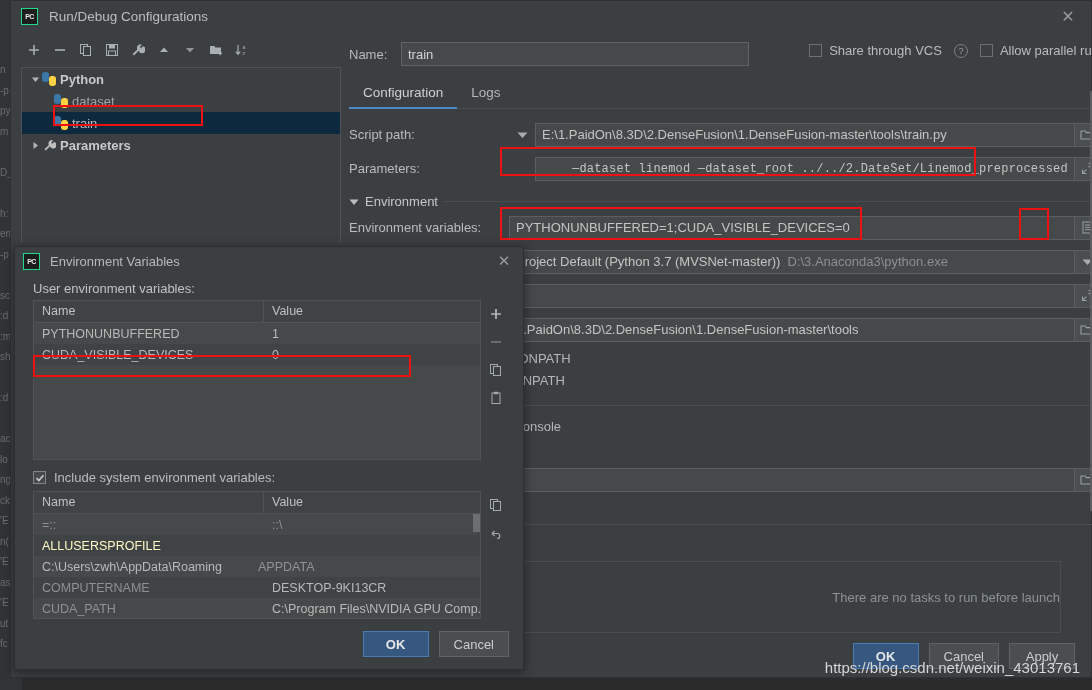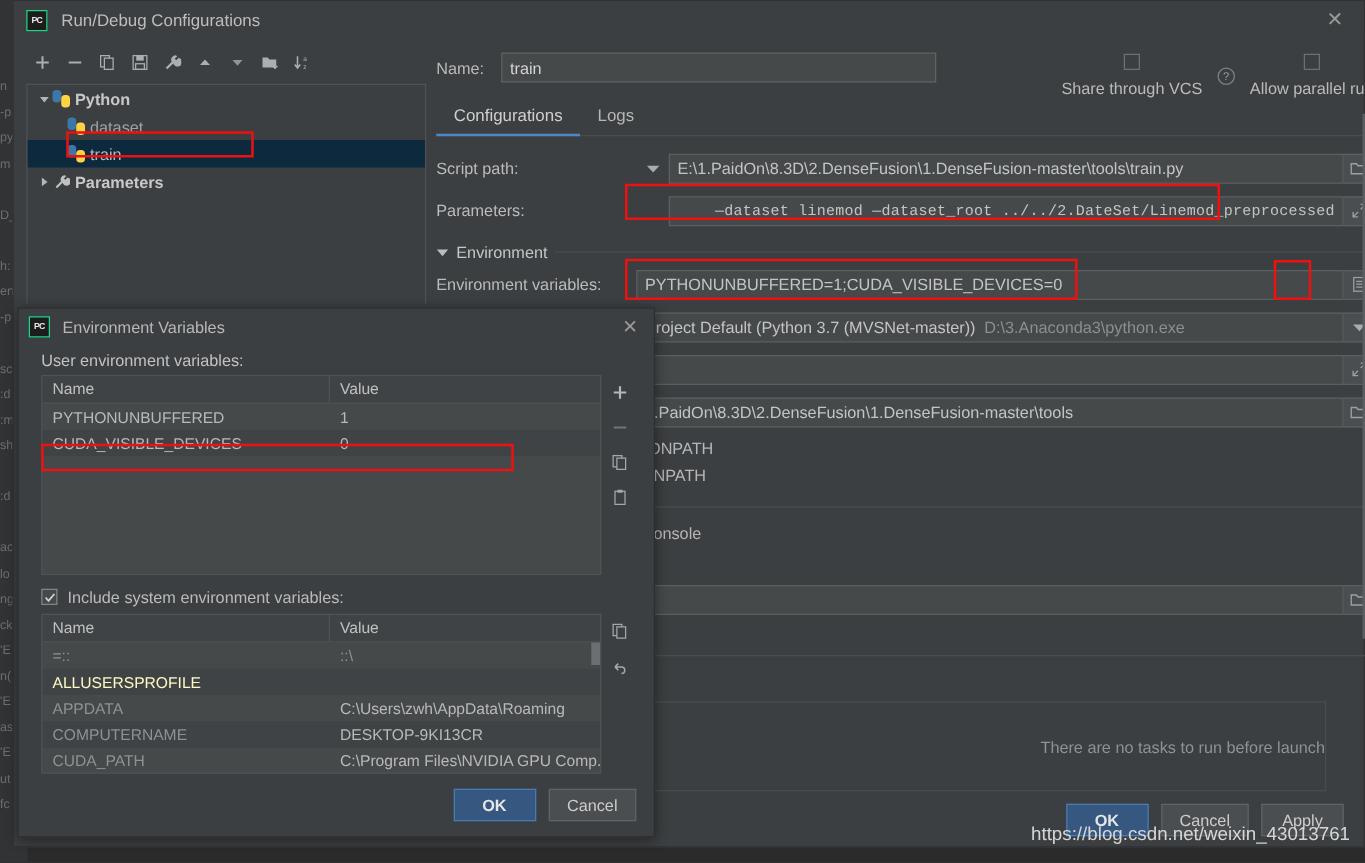--- a/index.html
+++ b/index.html
@@ -74,21 +74,21 @@
   
   #rightcol{ flex:1; padding:6px 12px 0 8px; position:relative; }
   .namerow{ display:flex; align-items:center; height:34px; }
   .namerow .lbl{ width:52px; color:#bbb; }
   #name-input{
     width:348px; height:24px; background:#45494a; border:1px solid #5e6364;
     color:#d4d4d4; padding:0 6px; font-size:13px; font-family:"Liberation Sans",sans-serif;
   }
   .checks{ position:absolute; right:14px; top:12px; display:flex; align-items:center; gap:12px;}
   .cb{ width:13px;height:13px;border:1px solid #6b7073; background:#3c3f41; display:inline-block;}
-  .chkwrap{ display:flex;align-items:center;gap:7px;color:#bbb;flex-direction:column;}
+  .chkwrap{ display:flex;align-items:center;gap:7px;color:#bbb;}
   .qmark{ width:14px;height:14px;border:1px solid #7d8184;border-radius:50%;display:inline-flex;align-items:center;justify-content:center;font-size:9px;color:#9a9ea0;}
 
   #tabs{ display:flex; gap:0; margin-top:8px; border-bottom:1px solid #4a4d4f;}
   .tab{ padding:6px 14px 8px; color:#b6b6b6; font-size:13.5px; position:relative;}
   .tab.active{ color:#cfcfcf; }
   .tab.active::after{ content:""; position:absolute; left:0; right:0; bottom:-1px; height:2px; background:#4a88c7;}
 
   .frow{ display:flex; align-items:center; height:31px; margin-top:3px; }
   .frow .flbl{ width:160px; flex:0 0 160px; color:#bbb; font-size:13px;}
   .ctrl{ flex:1; display:flex; align-items:center; }
@@ -306,21 +306,21 @@
           <span>Share through VCS</span>
         </span>
         <span class="qmark">?</span>
         <span class="chkwrap">
           <span class="cb"></span>
           <span>Allow parallel run</span>
         </span>
       </div>
 
       <div id="tabs">
-        <div class="tab active">Configurations</div>
+        <div class="tab active">Configuration</div>
         <div class="tab">Logs</div>
       </div>
 
       <div class="frow" style="margin-top:10px">
         <span class="flbl">Script path:</span>
         <span class="caret">
             <svg width="11" height="8" viewBox="0 0 11 8">
               <path d="M0.5 1.5h10L5.5 7z" fill="#a8acae"></path>
             </svg>
           </span>
@@ -533,22 +533,22 @@
         <div class="th c2">Value</div>
       </div>
       <div class="trw">
         <div class="td c1" style="color:#8e9295">=::</div>
         <div class="td c2" style="color:#8e9295">::\</div>
       </div>
       <div class="trw alt">
         <div class="td c1" style="color:#fef9c3">ALLUSERSPROFILE</div>
       </div>
       <div class="trw">
+        <div class="td c2">C:\Users\zwh\AppData\Roaming</div>
         <div class="td c1" style="color:#8e9295">APPDATA</div>
-        <div class="td c2">C:\Users\zwh\AppData\Roaming</div>
       </div>
       <div class="trw alt">
         <div class="td c1" style="color:#8e9295">COMPUTERNAME</div>
         <div class="td c2">DESKTOP-9KI13CR</div>
       </div>
       <div class="trw">
         <div class="td c1" style="color:#8e9295">CUDA_PATH</div>
         <div class="td c2">C:\Program Files\NVIDIA GPU Comp...</div>
       </div>
 

